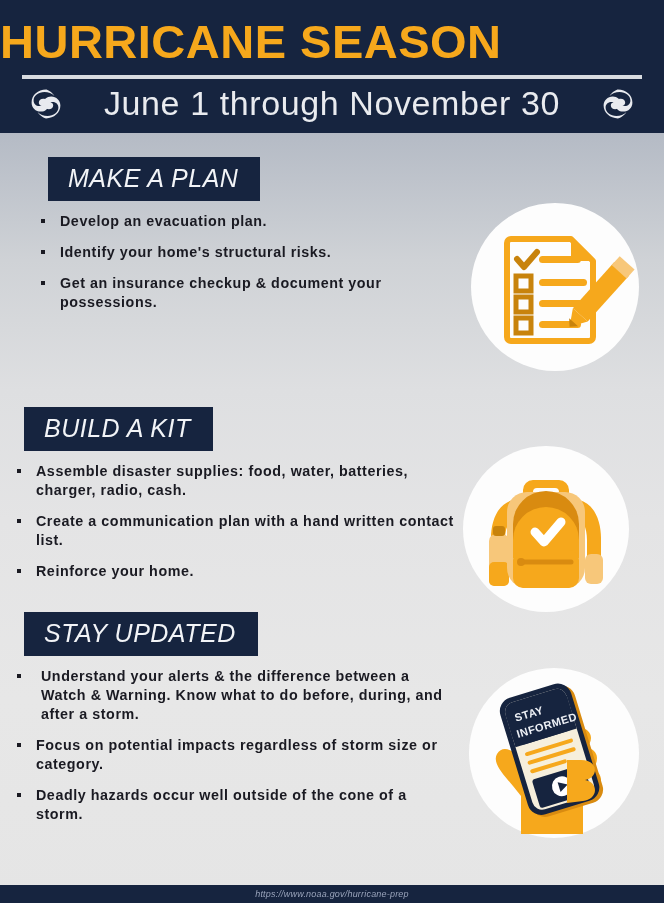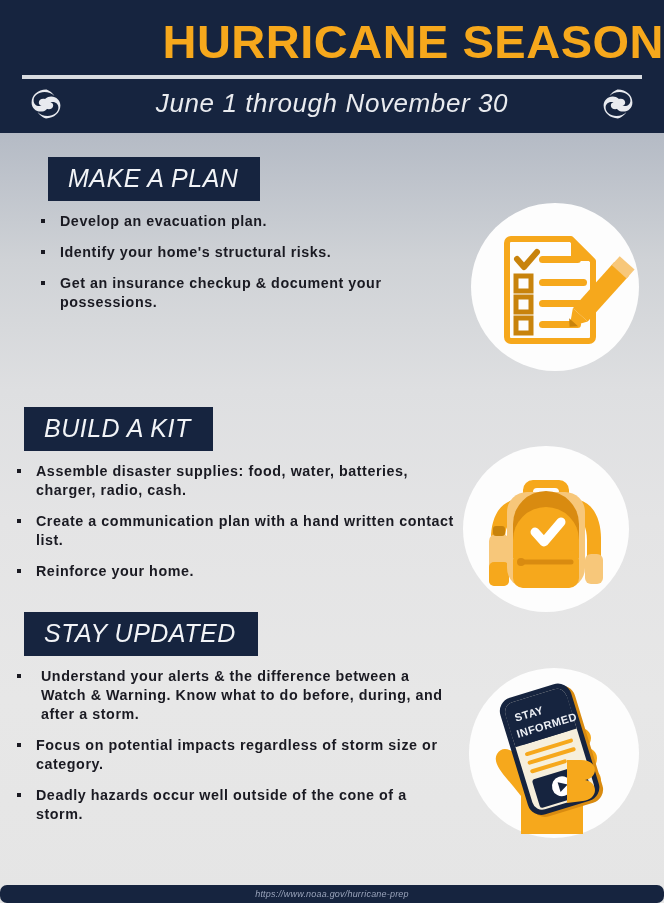--- a/index.html
+++ b/index.html
@@ -39,21 +39,21 @@
     width: 664px;
     height: 133px;
     background: #16243f;
     box-sizing: border-box;
   }
   .header-title {
     position: absolute;
     left: 0;
     top: 14px;
     width: 664px;
-    text-align: right;
+    text-align: left;
     color: #f6a81c;
     font-size: 47px;
     font-weight: bold;
     letter-spacing: 0.5px;
     font-family: "Liberation Sans", sans-serif;
     line-height: 55px;
     white-space: nowrap;
   }
   .header-rule {
     position: absolute;
@@ -63,22 +63,21 @@
     height: 4px;
     background: #d8dbe0;
   }
   .header-sub {
     position: absolute;
     left: 0;
     top: 86px;
     width: 664px;
     text-align: center;
     color: #e9ebef;
-    font-size: 26px;
-    font-style: italic;
+    font-size: 34px;
     letter-spacing: 0.6px;
     line-height: 34px;
     white-space: nowrap;
   }
   .swirl {
     position: absolute;
     top: 84px;
     width: 40px;
     height: 40px;
   }
@@ -156,21 +155,20 @@
   .icon-circle svg { display: block; }
 
   
   .footer {
     position: absolute;
     left: 0;
     bottom: 0;
     width: 664px;
     height: 18px;
     background: #16243f;
-    border-radius: 7px;
   }
   .footer-url {
     position: absolute;
     left: 0;
     top: 0;
     width: 664px;
     height: 18px;
     line-height: 18px;
     text-align: center;
     color: #9aa4bb;

